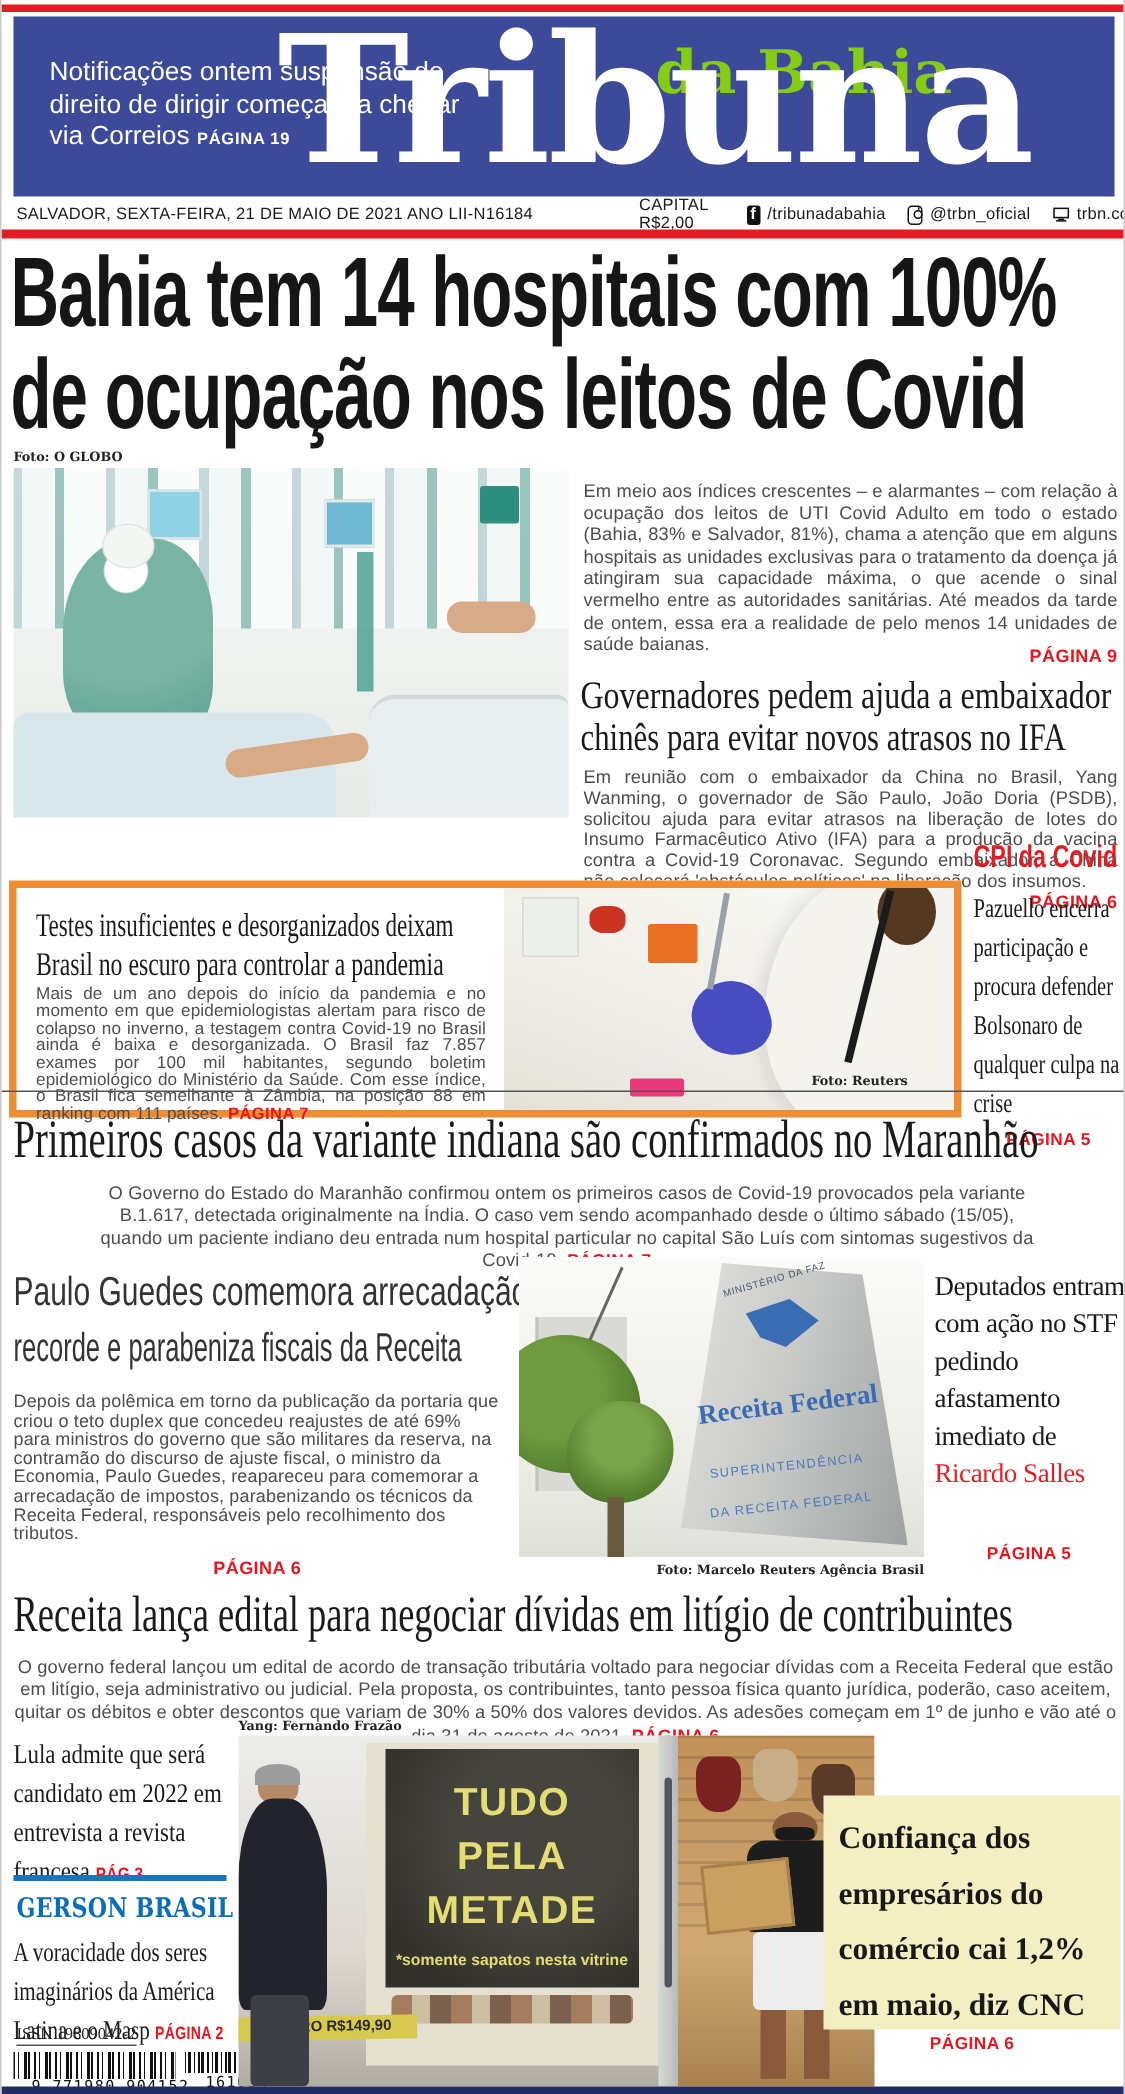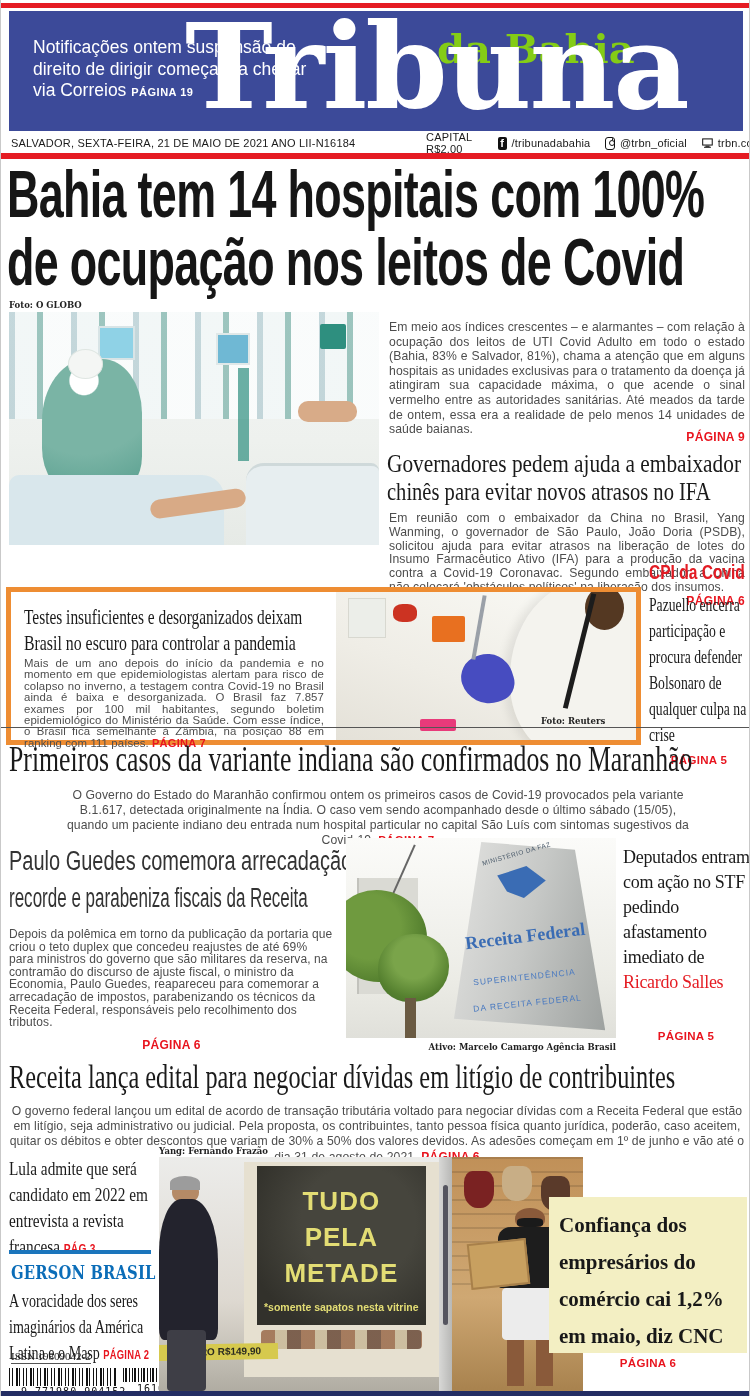--- a/index.html
+++ b/index.html
@@ -160,21 +160,21 @@
     <div class="shape" style="left:-6%;top:26%;width:36%;height:46%;background:radial-gradient(circle at 40% 40%,#6f9a3f 0 40%,#55802f 70%,#3f6a28 100%);border-radius:48% 52% 44% 50%;"></div>
     <div class="shape" style="left:12%;top:48%;width:26%;height:34%;background:radial-gradient(circle at 50% 36%,#7aa44a 0 36%,#55802f 70%,#41692b 100%);border-radius:50% 46% 52% 44%;"></div>
     <div class="shape" style="left:22%;bottom:0;width:4%;height:20%;background:#6a5a42;"></div>
     <div class="shape" style="left:40%;top:2%;width:56%;height:96%;background:linear-gradient(105deg,#e2e2e0 0%,#c6c8c6 48%,#9da19f 100%);clip-path:polygon(18% 0,80% 4%,100% 98%,0 92%);"></div>
     <div class="shape" style="left:50%;top:6%;font-size:6.5px;color:#4a5a6a;transform:rotate(-16deg);letter-spacing:.5px;">MINISTÉRIO DA FAZ</div>
     <div class="shape" style="left:56%;top:14%;width:18%;height:16%;background:#3a6cb4;clip-path:polygon(0 30%,60% 0,100% 45%,55% 100%,20% 80%);"></div>
     <div class="shape serif" style="left:44%;top:44%;font-size:18px;font-weight:bold;color:#3a6cb4;transform:rotate(-7deg);">Receita Federal</div>
     <div class="shape" style="left:47%;top:67%;font-size:8.5px;color:#4a7ac0;transform:rotate(-6deg);letter-spacing:1px;">SUPERINTENDÊNCIA</div>
     <div class="shape" style="left:47%;top:80%;font-size:8.5px;color:#4a7ac0;transform:rotate(-6deg);letter-spacing:1px;">DA RECEITA FEDERAL</div>
   </div>
-  <div class="abs caption" style="left:385px;top:1042px;width:230px;text-align:right;">Ativo:  Marcelo Camargo Agência Brasil</div>
+  <div class="abs caption" style="left:385px;top:1042px;width:230px;text-align:right;">Foto:  Marcelo Reuters Agência Brasil</div>
 
   <div class="abs serif" style="left:622px;top:845px;width:132px;font-size:18px;line-height:25px;color:#1a1a1a;letter-spacing:-.3px;">
     <span>Deputados entram com ação no STF pedindo afastamento imediato de</span>
     <span class="red">Ricardo Salles</span>
   </div>
   <div class="abs pgref" style="left:630px;top:1030px;width:110px;text-align:center;font-size:11.5px;">PÁGINA 5</div>
 
   <div class="abs serif serif-h" style="left:8px;top:1058px;font-size:34px;">
     <span class="sq" style="transform:scaleX(.715);">Receita lança edital para negociar dívidas em litígio de contribuintes</span>
   </div>

